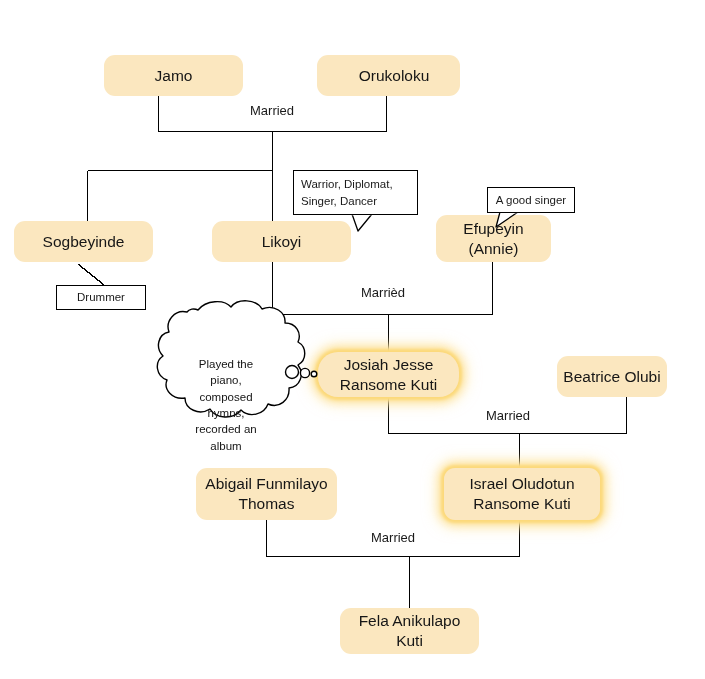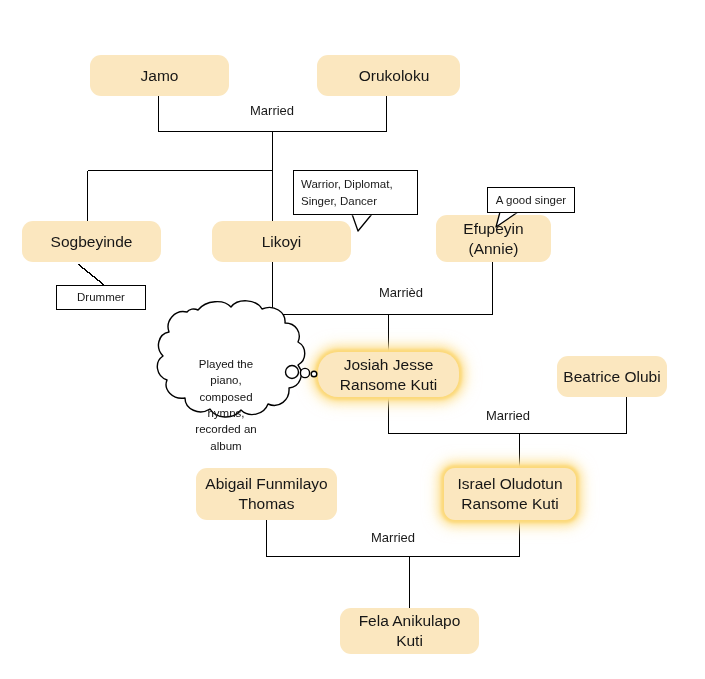--- a/index.html
+++ b/index.html
@@ -104,29 +104,29 @@
       <path d="M388.5 397 L388.5 433.5 L626.5 433.5 L626.5 397"></path>
       <path d="M519.5 433.5 L519.5 468"></path>
 
       <path d="M266.5 520 L266.5 556.5 L519.5 556.5 L519.5 520"></path>
       <path d="M409.5 556.5 L409.5 608"></path>
 
       <path d="M78 264 L104 285"></path>
     </g>
   </svg>
 
-  <div class="node" style="left:90px; top:55px; width:139px; height:41px;">
+  <div class="node" style="left:104px; top:55px; width:139px; height:41px;">
     <span>Jamo</span>
   </div>
 
   <div class="node" style="left:317px; top:55px; width:143px; height:41px;padding-left:17px;">
     <span>Orukoloku</span>
   </div>
 
-  <div class="node" style="left:22px; top:221px; width:139px; height:41px;">
+  <div class="node" style="left:14px; top:221px; width:139px; height:41px;">
     <span>Sogbeyinde</span>
   </div>
 
   <div class="node" style="left:212px; top:221px; width:139px; height:41px;">
     <span>Likoyi</span>
   </div>
 
   <div class="node" style="left:436px; top:215px; width:115px; height:47px;">
     <span style="white-space:pre-line">Efupeyin
 (Annie)</span>
@@ -139,35 +139,35 @@
 
   <div class="node" style="left:557px; top:356px; width:110px; height:41px;">
     <span>Beatrice Olubi</span>
   </div>
 
   <div class="node" style="left:196px; top:468px; width:141px; height:52px;">
     <span style="white-space:pre-line">Abigail Funmilayo
 Thomas</span>
   </div>
 
-  <div class="node glow" style="left:444px; top:468px; width:132px; height:52px;">
+  <div class="node glow" style="left:444px; top:468px; width:156px; height:52px;">
     <span style="white-space:pre-line">Israel Oludotun
 Ransome Kuti</span>
   </div>
 
   <div class="node" style="left:340px; top:608px; width:139px; height:46px;">
     <span style="white-space:pre-line">Fela Anikulapo
 Kuti</span>
   </div>
 
   <div class="edge-label" style="left:250px; top:103px;">
     <span>Married</span>
   </div>
 
-  <div class="edge-label" style="left:379px; top:285px;">
+  <div class="edge-label" style="left:361px; top:285px;">
     <span>Marrièd</span>
   </div>
 
   <div class="edge-label" style="left:486px; top:408px;">
     <span>Married</span>
   </div>
 
   <div class="edge-label" style="left:371px; top:530px;">
     <span>Married</span>
   </div>

